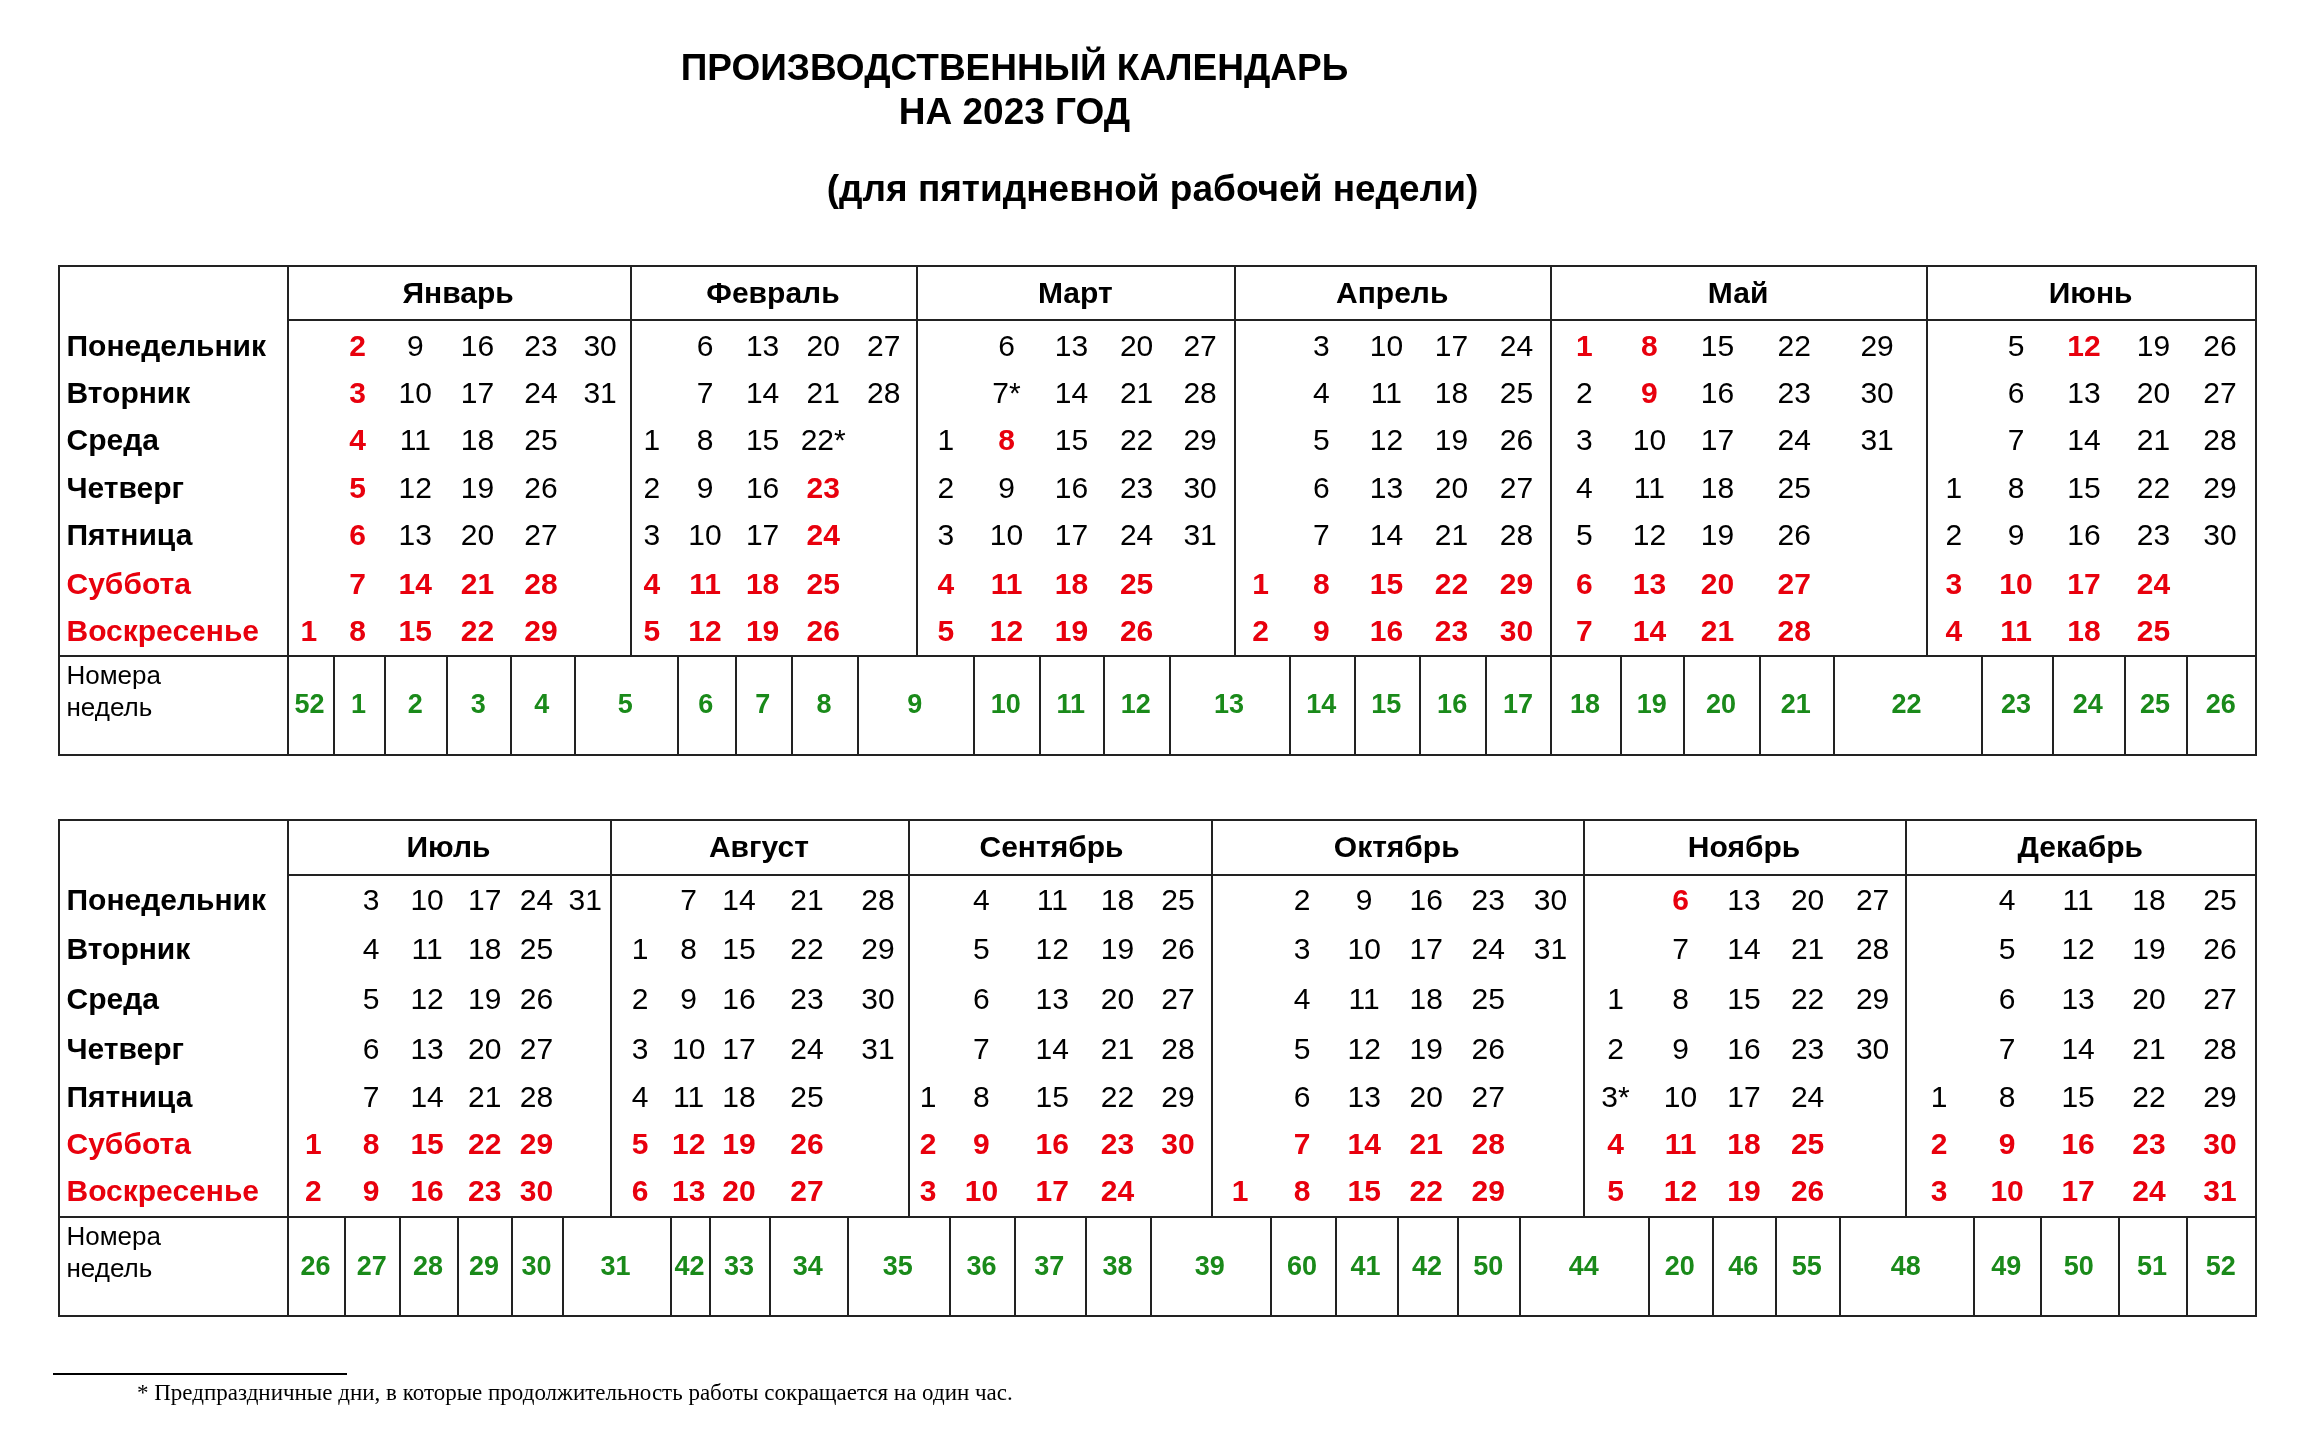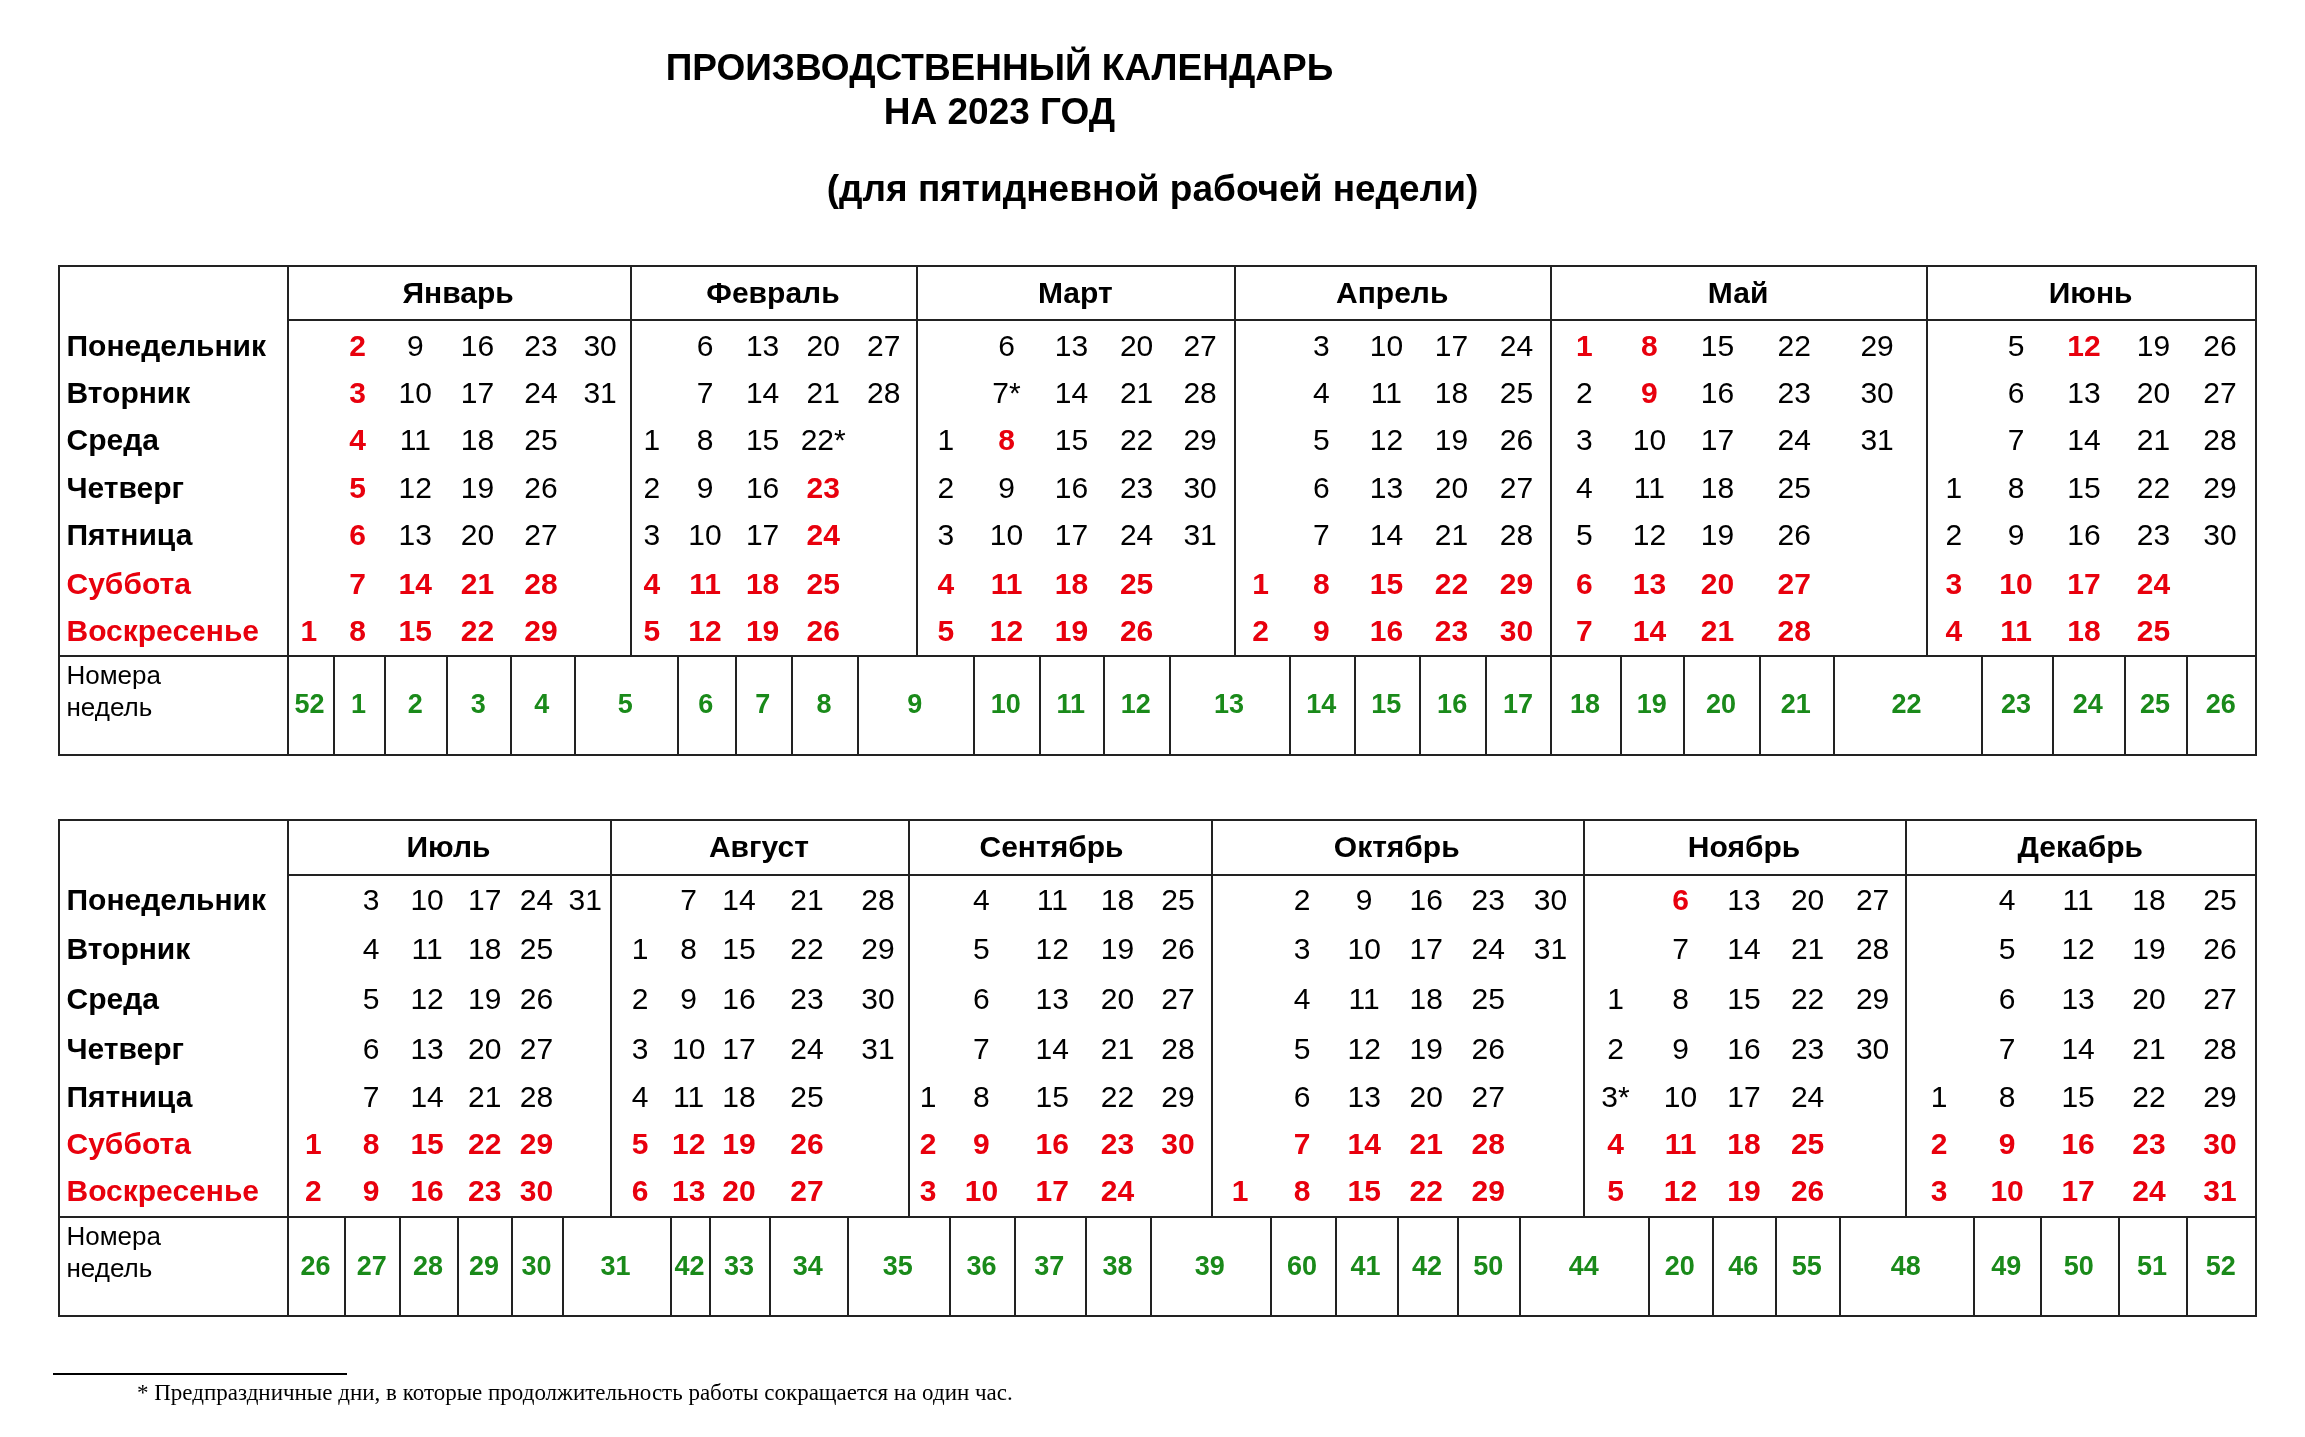--- a/index.html
+++ b/index.html
@@ -1,17 +1,17 @@
 <!DOCTYPE html>
 <html><head>
 <meta charset="utf-8">
 <style>
   html, body { margin:0; padding:0; background:#ffffff; }
   body { width:2305px; height:1437px; position:relative; overflow:hidden; font-family:"Liberation Sans", sans-serif; color:#000; }
-  .title { position:absolute; left:0; width:1999px; text-align:center; font-weight:bold; font-size:37px; line-height:44px; }
+  .title { position:absolute; left:15px; width:1999px; text-align:center; font-weight:bold; font-size:37px; line-height:44px; }
   .subtitle { position:absolute; left:0; width:2305px; text-align:center; font-weight:bold; font-size:37px; }
   .hl { position:absolute; background:#222; height:2px; }
   .vl { position:absolute; background:#222; width:2px; }
   .month-name { position:absolute; text-align:center; font-weight:bold; font-size:30px; line-height:55px; }
   .dayname { position:absolute; left:66px; font-weight:bold; font-size:30px; line-height:36px; transform:translateY(-50%); }
   .dayname.red { color:#e8000d; }
   .num { position:absolute; font-size:30px; line-height:36px; transform:translate(-50%,-50%); white-space:nowrap; }
   .num.red { color:#e8000d; font-weight:bold; }
   .wk { position:absolute; text-align:center; font-weight:bold; font-size:27px; color:#1a8a1a; transform:translateY(-50%); }
   .weeklabel { position:absolute; left:66px; font-size:26px; line-height:32px; }

